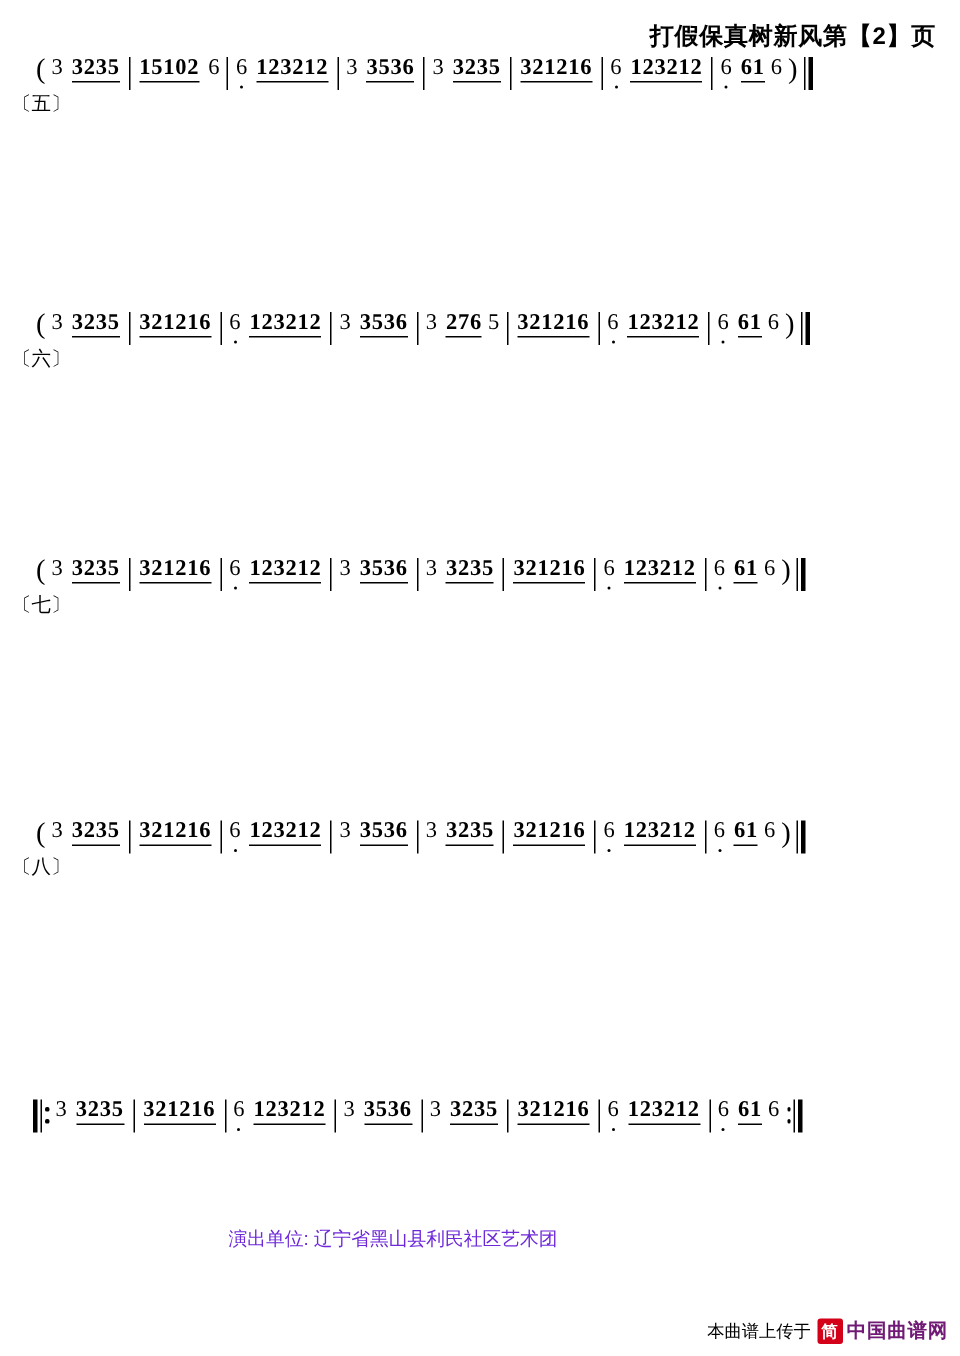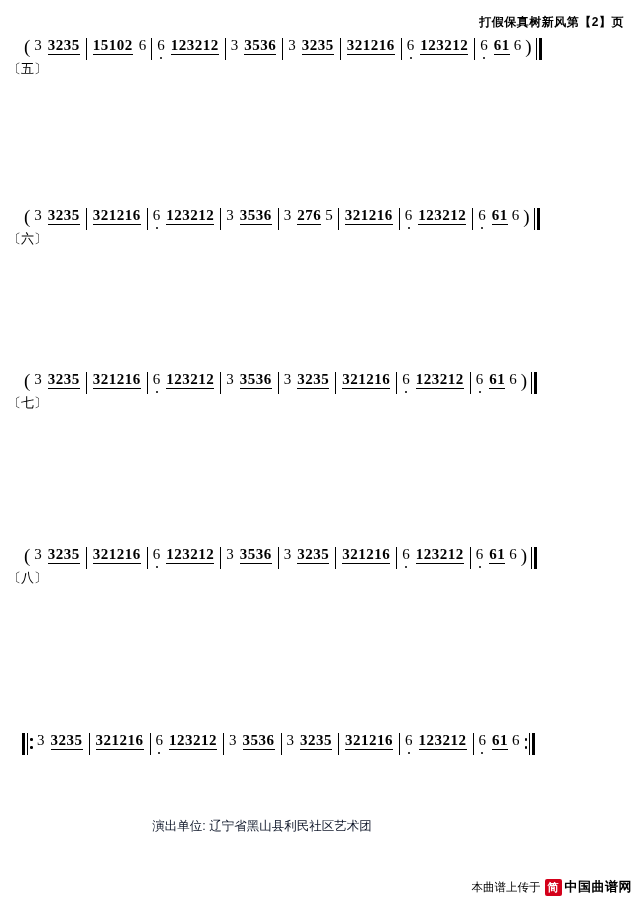--- a/index.html
+++ b/index.html
@@ -19,21 +19,21 @@
     position: relative;
     width: 640px;
     height: 904px;
   }
   
   .header {
     position: absolute;
     top: 14px;
     right: 16px;
     font-family: "Liberation Sans", sans-serif;
-    font-size: 12px;
+    font-size: 16px;
     font-weight: bold;
     letter-spacing: 0.5px;
     color: #000;
     white-space: nowrap;
   }
   
   .system {
     position: absolute;
     left: 0;
     width: 640px;
@@ -187,21 +187,21 @@
   .repeat-close i.thin { display:inline-block; width: 1px; height: 22px; background:#000; margin-right:2px; }
   .repeat-close i.thick { display:inline-block; width: 3px; height: 22px; background:#000; }
   
   .credits {
     position: absolute;
     left: 0;
     width: 524px;
     text-align: center;
     font-family: "Liberation Sans", sans-serif;
     font-size: 12.5px;
-    color: #0f172a;
+    color: #6d28d9;
   }
   .credit1 { top: 818px; }
   .credit2 { top: 845px; }
   .site {
     position: absolute;
     right: 8px;
     bottom: 8px;
     display: flex;
     align-items: center;
     font-family: "Liberation Sans", sans-serif;
@@ -214,21 +214,21 @@
     align-items: center;
     background: #d4001a;
     color: #fff;
     font-size: 11px;
     padding: 1px 3px;
     border-radius: 2px;
     margin-right: 3px;
     font-weight: bold;
   }
   .site .brand {
-    color: #000000;
+    color: #701a75;
     font-weight: bold;
     font-size: 13px;
     letter-spacing: 0.5px;
   }
 </style>
 </head>
 <body>
 
 <div class="page">
 

